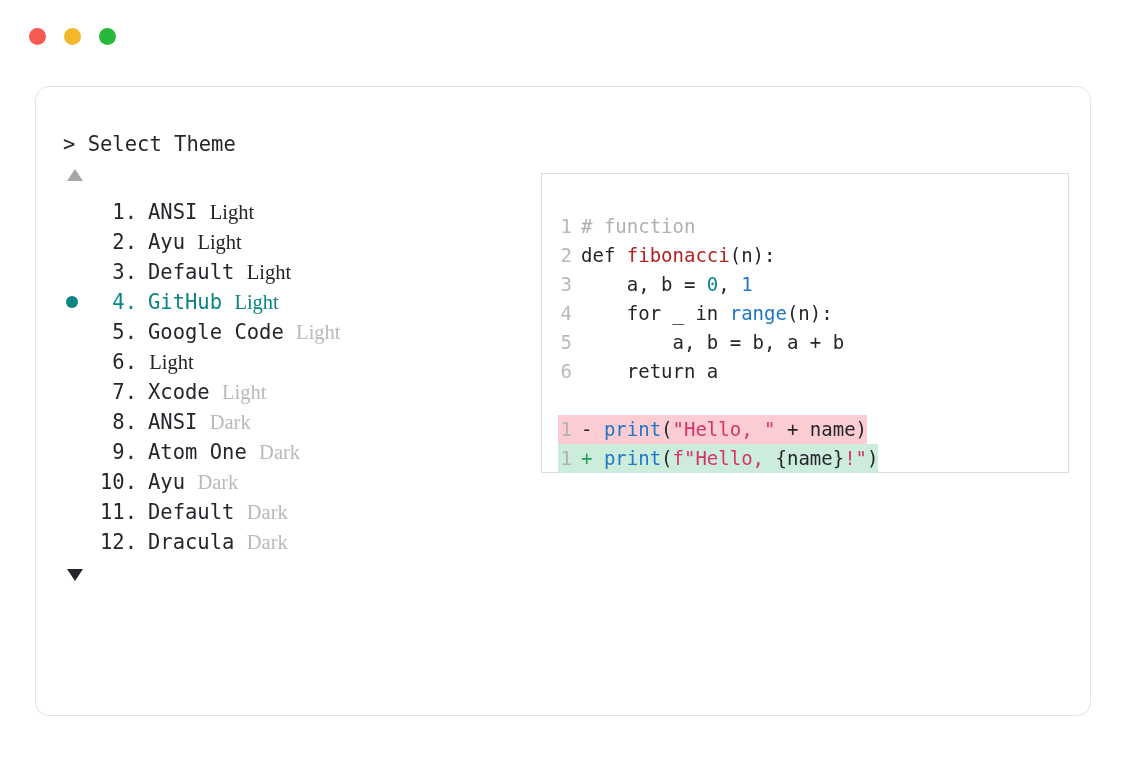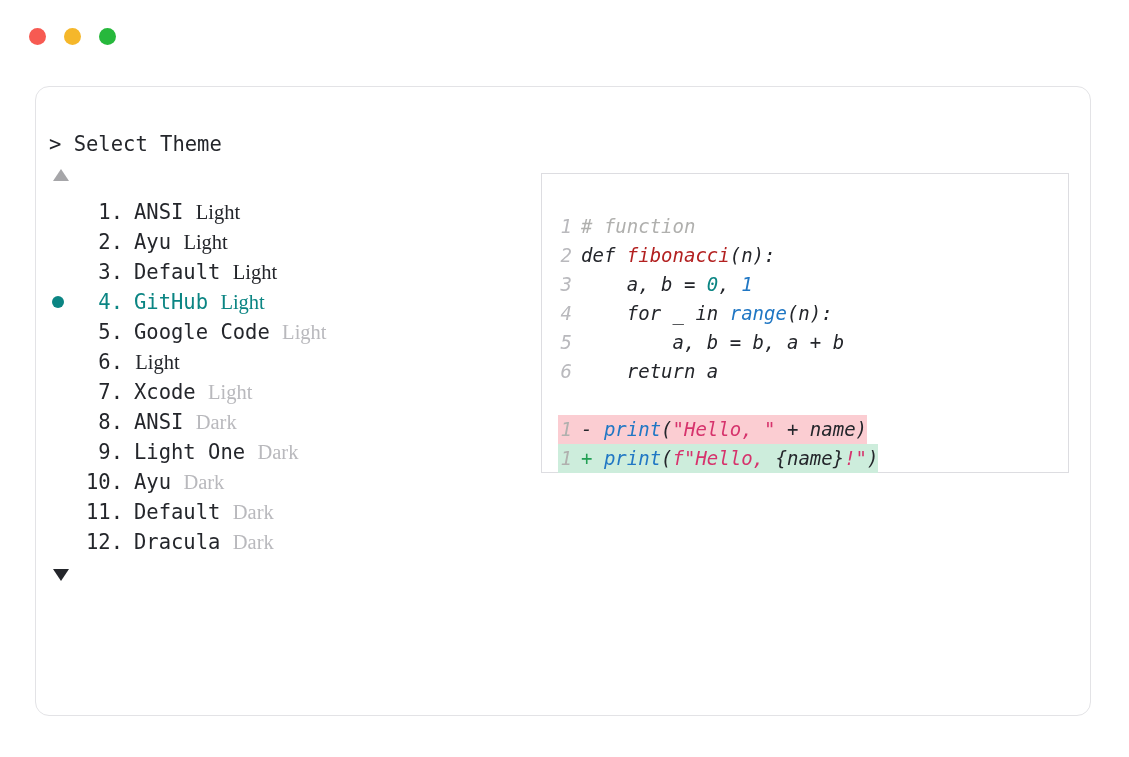--- a/index.html
+++ b/index.html
@@ -48,21 +48,21 @@
     position: absolute;
     left: 0;
     top: 0;
     right: 0;
     bottom: 0;
   }
 
   
   .col-left {
     position: absolute;
-    left: 13px;
+    left: 27px;
     top: 44px;
     width: 470px;
   }
   .col-right {
     position: absolute;
     left: 505px;
     top: 44px;
     width: 528px;
   }
 
@@ -140,21 +140,20 @@
   
   .preview-box {
     position: absolute;
     left: 505px;
     top: 86px;
     width: 528px;
     height: 300px;
     box-sizing: border-box;
     border: 1.5px solid #dddde1;
     background: #ffffff;
-    font-style: italic;
   }
   .code {
     position: absolute;
     left: 16px;
     top: 38px;
     right: 0;
     font-size: 19px;
     line-height: 29px;
     white-space: pre;
   }
@@ -216,21 +215,21 @@
 
       <div class="theme-list">
           <div class="theme-row"><span class="bullet-cell"></span><span class="num-cell">1.</span><span class="name-cell">ANSI</span><span> </span><span class="variant">Light</span></div>
           <div class="theme-row"><span class="bullet-cell"></span><span class="num-cell">2.</span><span class="name-cell">Ayu</span><span> </span><span class="variant">Light</span></div>
           <div class="theme-row"><span class="bullet-cell"></span><span class="num-cell">3.</span><span class="name-cell">Default</span><span> </span><span class="variant">Light</span></div>
           <div class="theme-row selected"><span class="bullet-cell"><span class="bullet" style="background: rgb(11, 133, 131);"></span></span><span class="num-cell">4.</span><span class="name-cell">GitHub</span><span> </span><span class="variant">Light</span></div>
           <div class="theme-row"><span class="bullet-cell"></span><span class="num-cell">5.</span><span class="name-cell">Google Code</span><span> </span><span class="variant dim">Light</span></div>
           <div class="theme-row"><span class="bullet-cell"></span><span class="num-cell">6.</span><span> </span><span class="variant">Light</span></div>
           <div class="theme-row"><span class="bullet-cell"></span><span class="num-cell">7.</span><span class="name-cell">Xcode</span><span> </span><span class="variant dim">Light</span></div>
           <div class="theme-row"><span class="bullet-cell"></span><span class="num-cell">8.</span><span class="name-cell">ANSI</span><span> </span><span class="variant dim">Dark</span></div>
-          <div class="theme-row"><span class="bullet-cell"></span><span class="num-cell">9.</span><span class="name-cell">Light One</span><span> </span><span class="variant dim">Dark</span></div>
+          <div class="theme-row"><span class="bullet-cell"></span><span class="num-cell">9.</span><span class="name-cell">Atom One</span><span> </span><span class="variant dim">Dark</span></div>
           <div class="theme-row"><span class="bullet-cell"></span><span class="num-cell">10.</span><span class="name-cell">Ayu</span><span> </span><span class="variant dim">Dark</span></div>
           <div class="theme-row"><span class="bullet-cell"></span><span class="num-cell">11.</span><span class="name-cell">Default</span><span> </span><span class="variant dim">Dark</span></div>
           <div class="theme-row"><span class="bullet-cell"></span><span class="num-cell">12.</span><span class="name-cell">Dracula</span><span> </span><span class="variant dim">Dark</span></div>
         </div>
 
       <div class="arrow-row-down">
         <div class="arrow arrow-down"></div>
       </div>
     </div>
 

